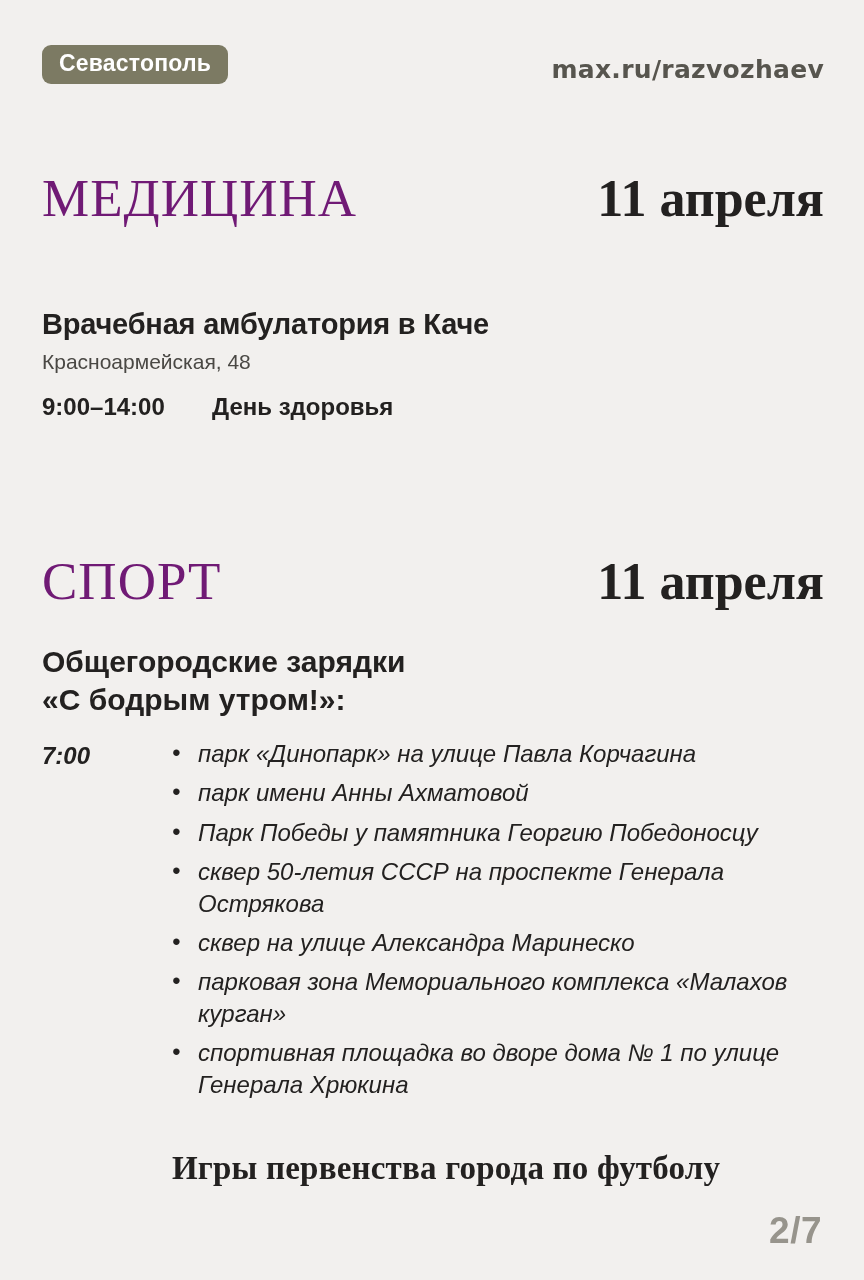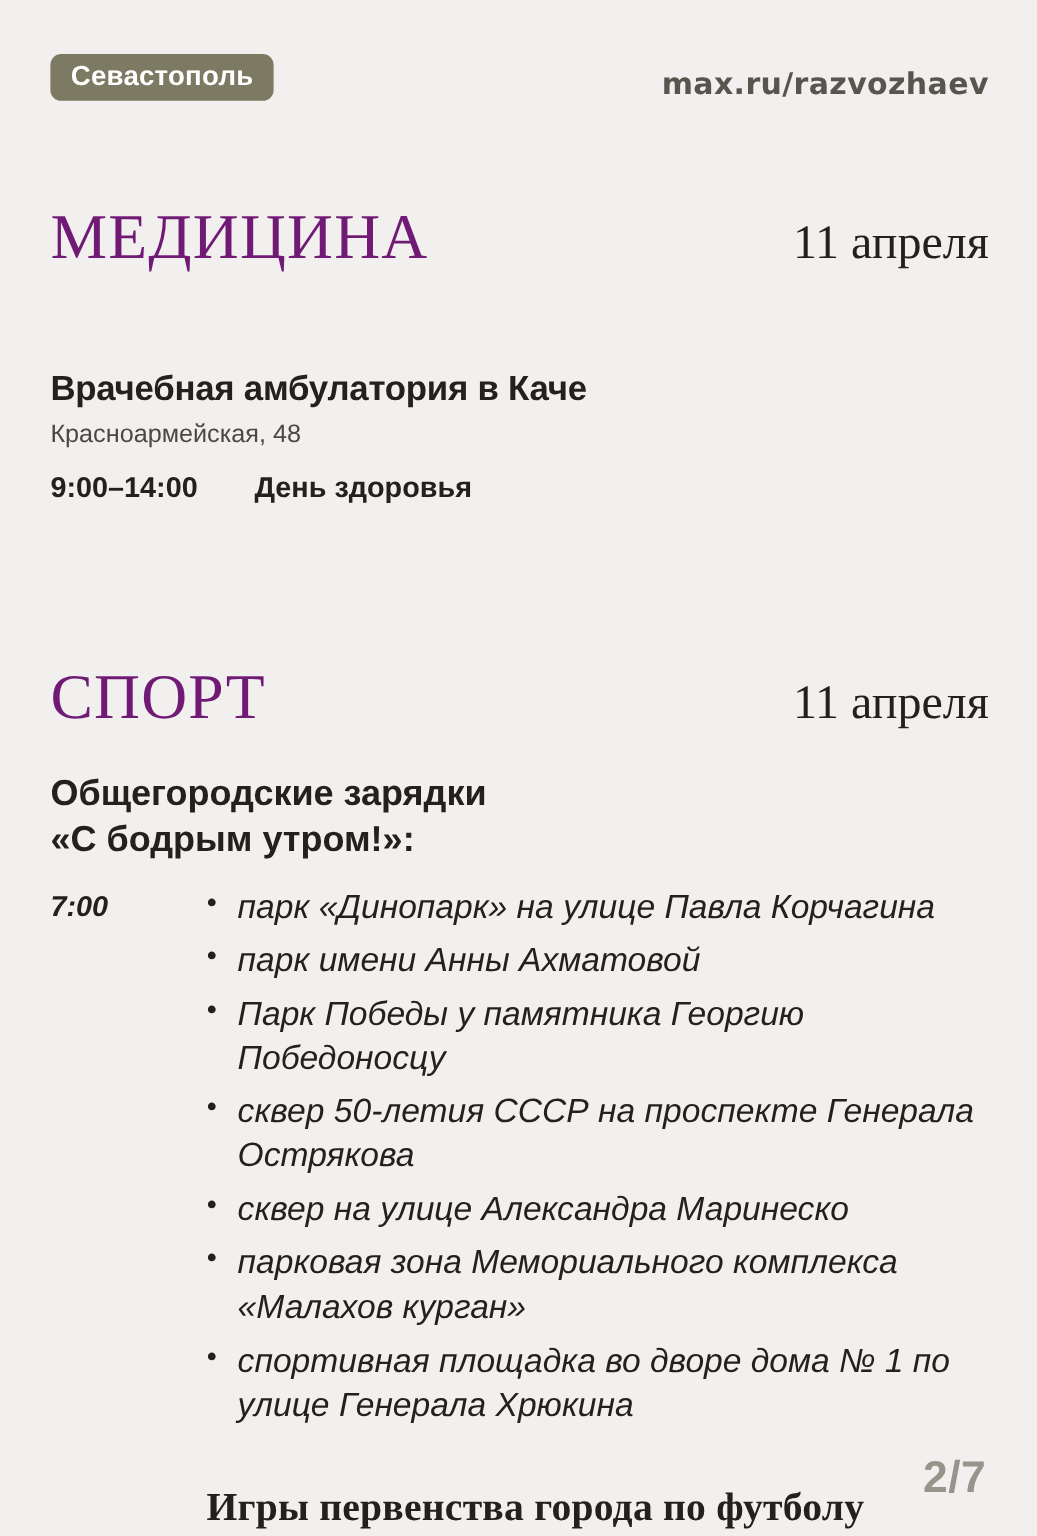--- a/index.html
+++ b/index.html
@@ -57,24 +57,24 @@
   .section-title {
     font-family: "Liberation Serif", serif;
     font-size: 53px;
     line-height: 1;
     letter-spacing: 1px;
     color: #701a75;
     font-weight: normal;
   }
   .section-date {
     font-family: "Liberation Serif", serif;
-    font-size: 40px;
+    font-size: 52px;
     line-height: 1;
     color: #232120;
-    font-weight: normal;
+    font-weight: bold;
     margin-left: 23px;
   }
 
   
   #medicine-section { margin-top: 52px; }
   .venue-name {
     font-size: 29px;
     font-weight: bold;
     color: #232120;
     margin-top: 48px;
@@ -127,21 +127,21 @@
   }
   .charge-list {
     margin: 0;
     padding: 0;
     list-style: none;
     flex: 1;
   }
   .charge-list li {
     position: relative;
     padding-left: 26px;
-    font-size: 28px;
+    font-size: 24px;
     line-height: 1.31;
     color: #232120;
     margin-bottom: 8px;
   }
   .charge-list li::before {
     content: "•";
     position: absolute;
     left: 0;
     top: -1px;
     font-size: 24px;

